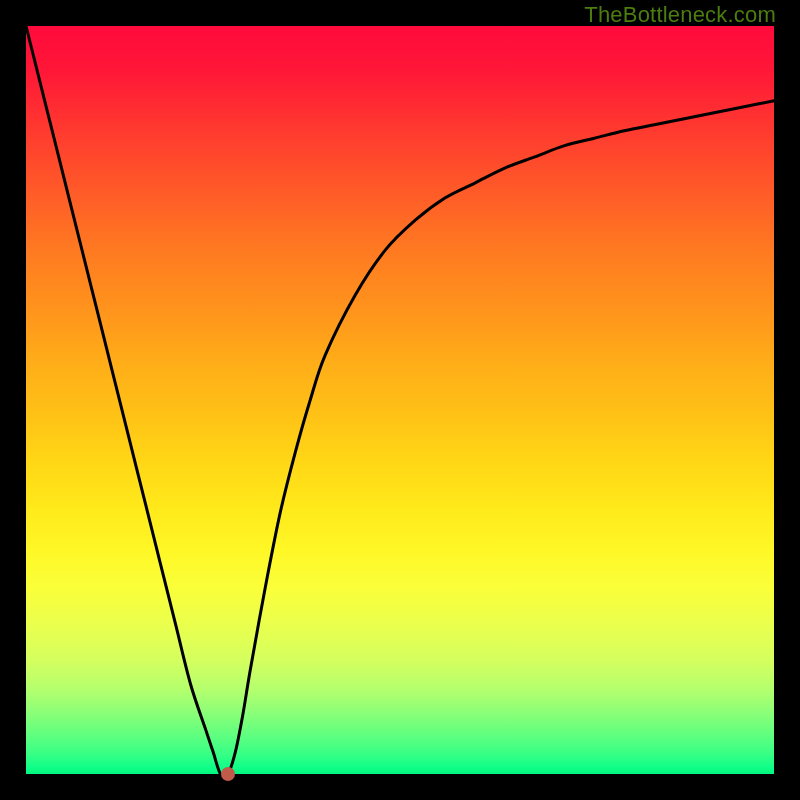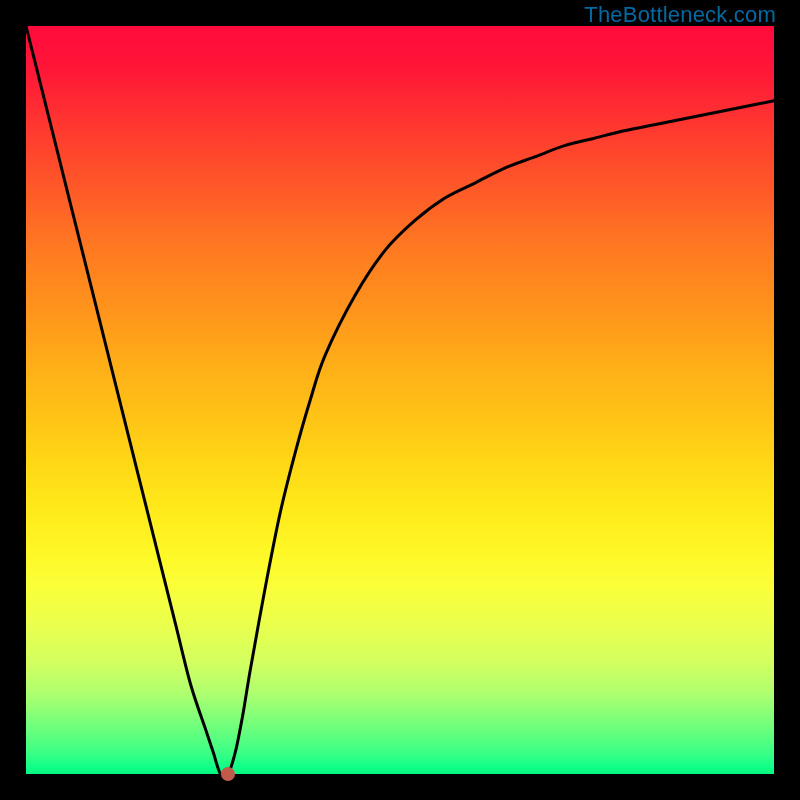--- a/index.html
+++ b/index.html
@@ -14,21 +14,21 @@
   .frame {
     position: relative;
     width: 800px;
     height: 800px;
     background: #000;
   }
   .watermark {
     position: absolute;
     top: 2px;
     right: 24px;
-    color: #0369a1;
+    color: #4d7c0f;
     font-size: 22px;
     font-weight: 400;
     letter-spacing: 0.2px;
     z-index: 10;
   }
   .plot-area {
     position: absolute;
     top: 26px;
     left: 26px;
     width: 748px;

